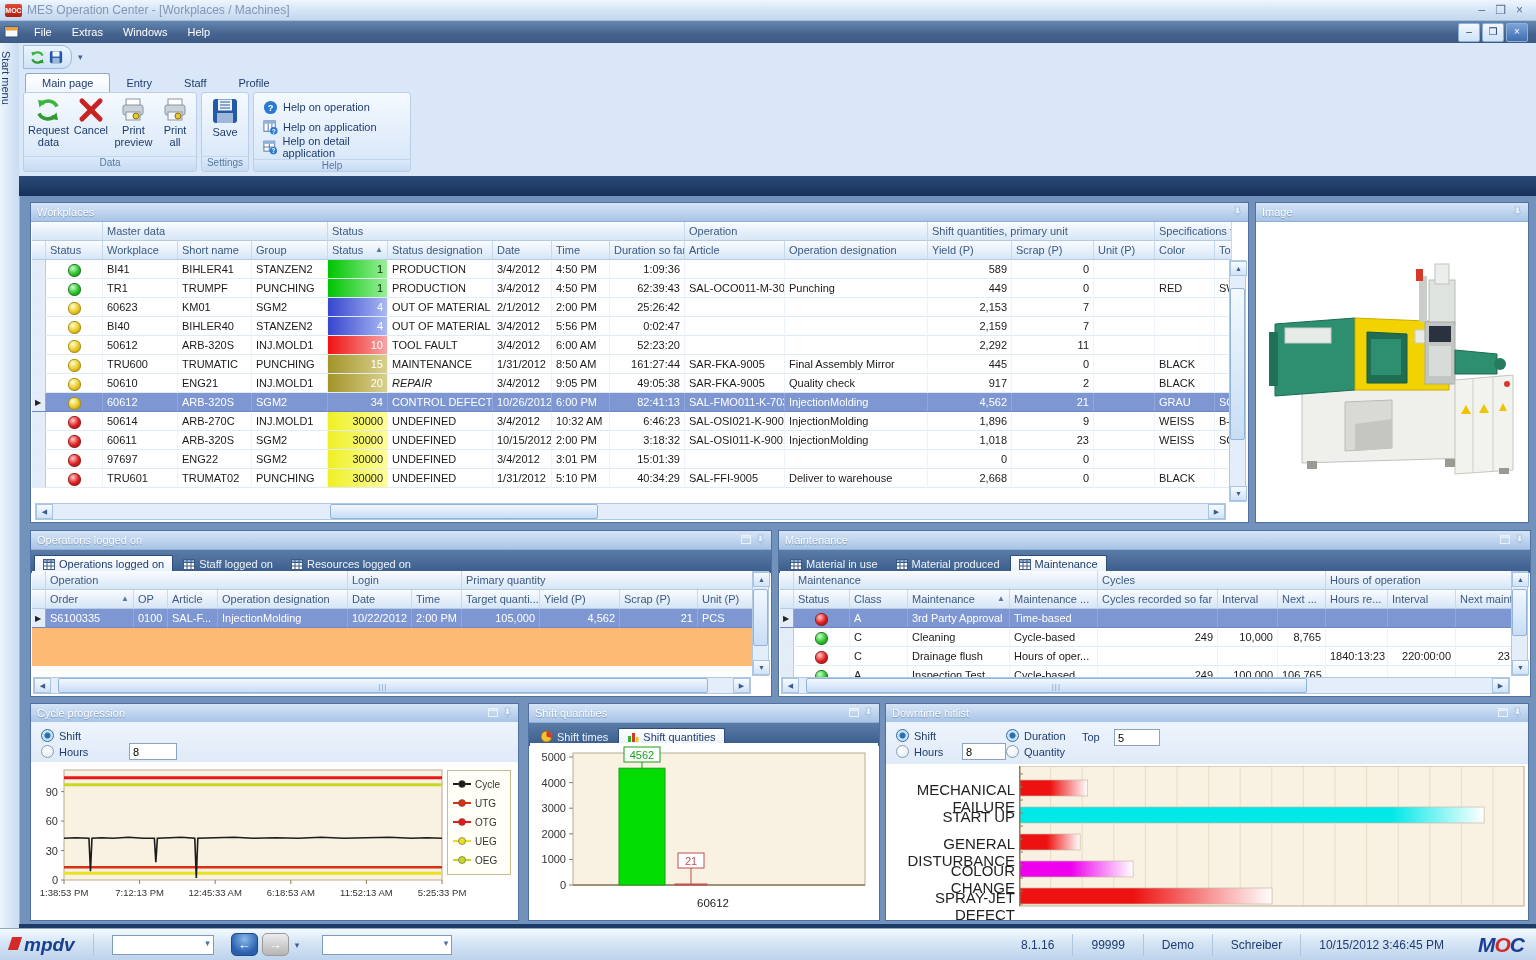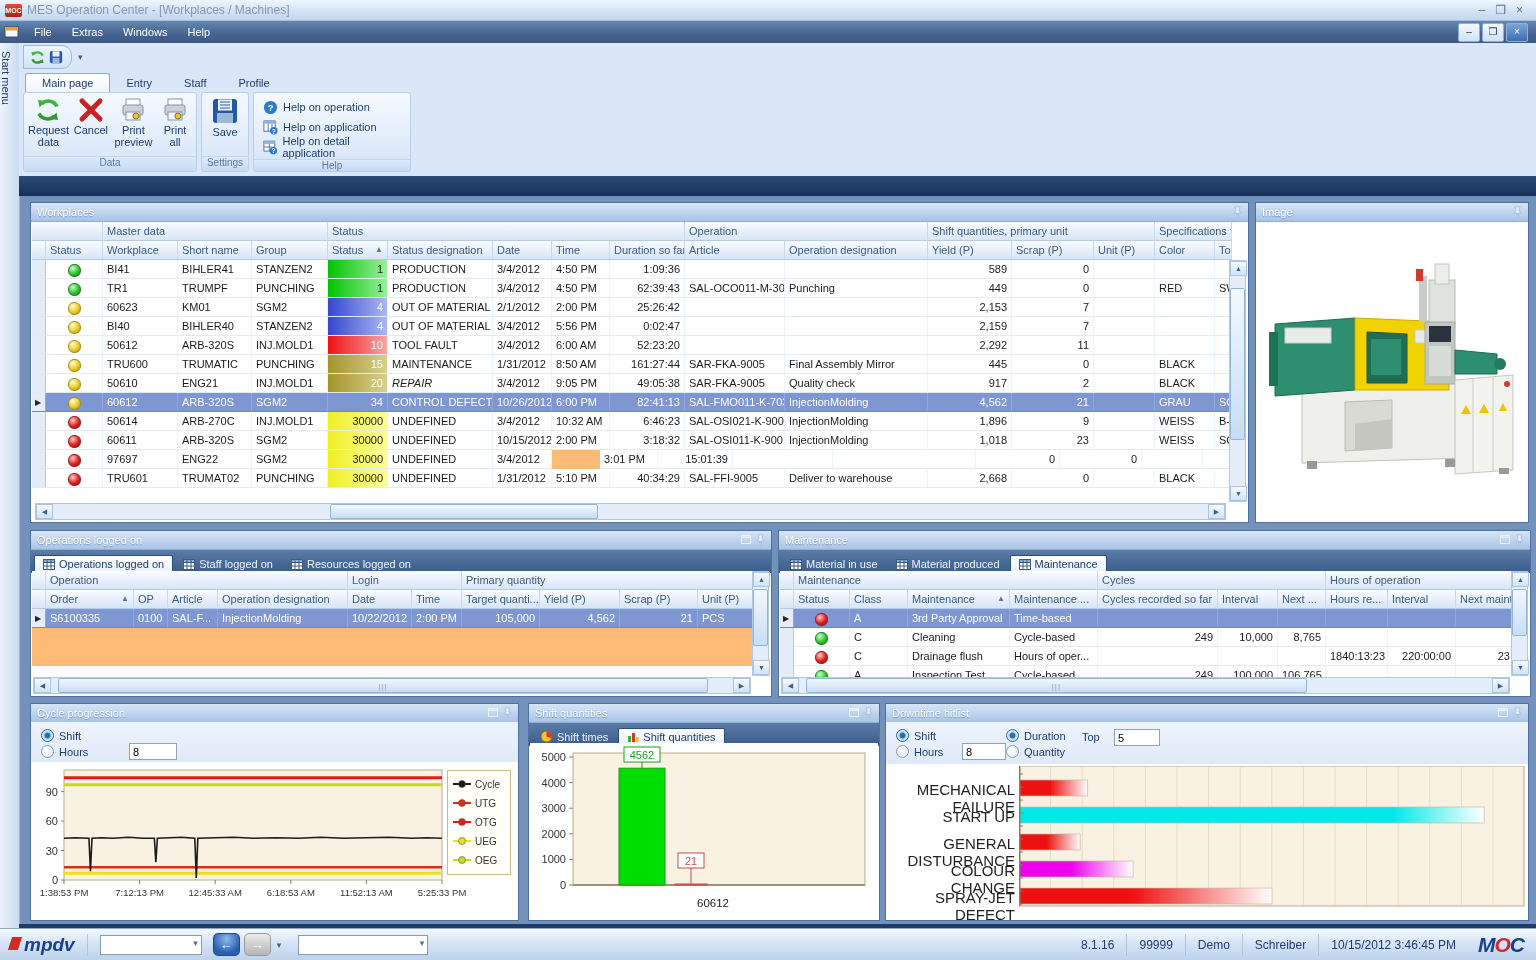--- a/index.html
+++ b/index.html
@@ -92,21 +92,21 @@
   
   .plotbg{fill:#f9f1e1;stroke:#b9ac8d}
   .legend{position:absolute;border:1px solid #c9ba90;background:#fffef7;padding:4px 5px;font-size:10px;color:#333}
   .legrow{display:flex;align-items:center;gap:4px;height:19px}
   .dlabel{position:absolute;width:126px;text-align:right;color:#222;font-size:15px}
   
   #statusbar{position:absolute;bottom:0;left:0;right:0;height:31px;
     background:linear-gradient(#f4f9fe,#d5e5f5 45%,#bcd3ec);border-top:1px solid #8fa8c8;
     display:flex;align-items:center;color:#1e3c6e;font-size:12px}
   .sbsep{width:1px;height:22px;background:#aec5de;margin:0 1px}
-  .sbcell{padding:0 11px;white-space:nowrap}
+  .sbcell{padding:0 17px;white-space:nowrap}
   .combo{height:18px;background:#fff;border:1px solid #7f9db9;position:relative}
   .combo:after{content:"▾";position:absolute;right:3px;top:2px;color:#4a6f9e;font-size:9px}
   .navb{width:25px;height:21px;border-radius:5px;display:flex;align-items:center;justify-content:center;
     color:#fff;font-size:13px;font-weight:bold}
   .navb.back{background:radial-gradient(circle at 50% 25%,#8ab9ec,#2a5fae 70%);border:1px solid #1e4a8c}
   .navb.fwd{background:linear-gradient(#ececec,#b5b5b5);border:1px solid #9a9a9a}
   .mpdv{font-style:italic;font-weight:bold;font-size:19px;color:#1b3f8f;letter-spacing:0;position:relative}
   .mpdv:before{content:"";position:absolute;left:-14px;top:3px;width:10px;height:13px;background:#d42a2a;transform:skewX(-18deg)}
   .moclogo{font-style:italic;font-weight:bold;font-size:21px;letter-spacing:-1px}
   .moclogo .b{color:#1b3f8f}.moclogo .r{color:#d42a2a}
@@ -514,21 +514,21 @@
         <div class="cell marker" style="width: 14px;"></div>
         <div class="cell" style="width: 57px;">
           <div class="dot red"></div>
         </div>
         <div class="cell" style="width: 75px;">97697</div>
         <div class="cell" style="width: 74px;">ENG22</div>
         <div class="cell" style="width: 76px;">SGM2</div>
         <div class="cell snum yellow" style="width: 60px;">30000</div>
         <div class="cell" style="width: 105px;">UNDEFINED</div>
         <div class="cell" style="width: 59px;">3/4/2012</div>
-        <div class="cell" style="width: 58px; margin-left: 48px;">3:01 PM</div>
+        <div class="cell" style="width: 58px;">3:01 PM</div>
         <div class="cell" style="text-align: right; width: 75px;">15:01:39</div>
         <div class="cell" style="width: 100px;"></div>
         <div class="cell" style="width: 143px;"></div>
         <div class="cell" style="text-align: right; width: 84px;">0</div>
         <div class="cell" style="text-align: right; width: 82px;">0</div>
         <div class="cell" style="width: 61px;"></div>
         <div class="cell" style="width: 60px;"></div>
         <div class="cell" style="width: 17px;"></div>
       </div>
       <div class="tr td">

